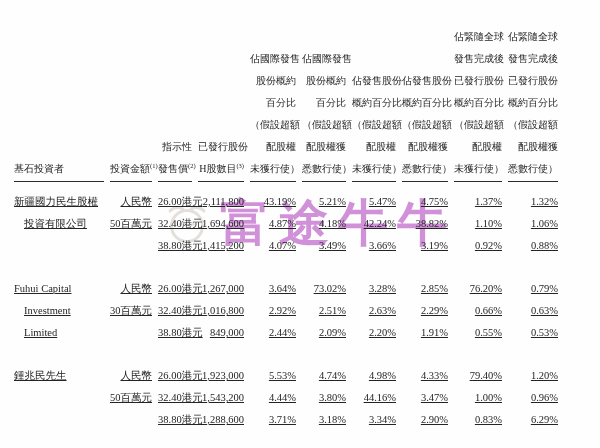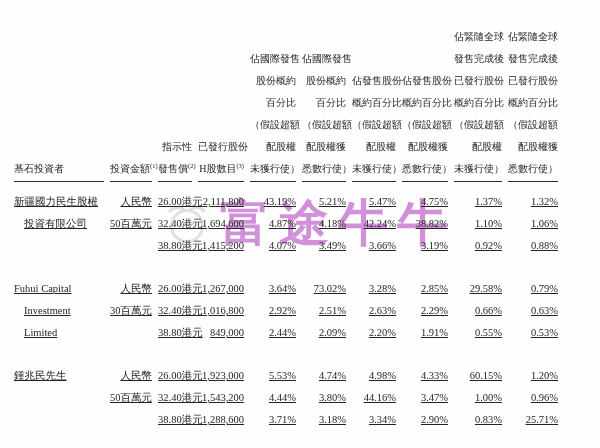--- a/index.html
+++ b/index.html
@@ -242,21 +242,21 @@
         <div class="cl">3.28%</div>
         <div class="cl">2.63%</div>
         <div class="cl">2.20%</div>
       </td>
       <td>
         <div class="cl">2.85%</div>
         <div class="cl">2.29%</div>
         <div class="cl">1.91%</div>
       </td>
       <td>
-        <div class="cl">29.58%</div>
+        <div class="cl">76.20%</div>
         <div class="cl">0.66%</div>
         <div class="cl">0.55%</div>
       </td>
       <td>
         <div class="cl">0.79%</div>
         <div class="cl">0.63%</div>
         <div class="cl">0.53%</div>
       </td>
     </tr>
     <tr class="grp">
@@ -294,24 +294,24 @@
         <div class="cl">4.98%</div>
         <div class="cl">44.16%</div>
         <div class="cl">3.34%</div>
       </td>
       <td>
         <div class="cl">4.33%</div>
         <div class="cl">3.47%</div>
         <div class="cl">2.90%</div>
       </td>
       <td>
-        <div class="cl">60.15%</div>
+        <div class="cl">79.40%</div>
         <div class="cl">1.00%</div>
         <div class="cl">0.83%</div>
       </td>
       <td>
         <div class="cl">1.20%</div>
         <div class="cl">0.96%</div>
-        <div class="cl">25.71%</div>
+        <div class="cl">6.29%</div>
       </td>
     </tr>
   </tbody>
 </table>
 
 </body></html>

